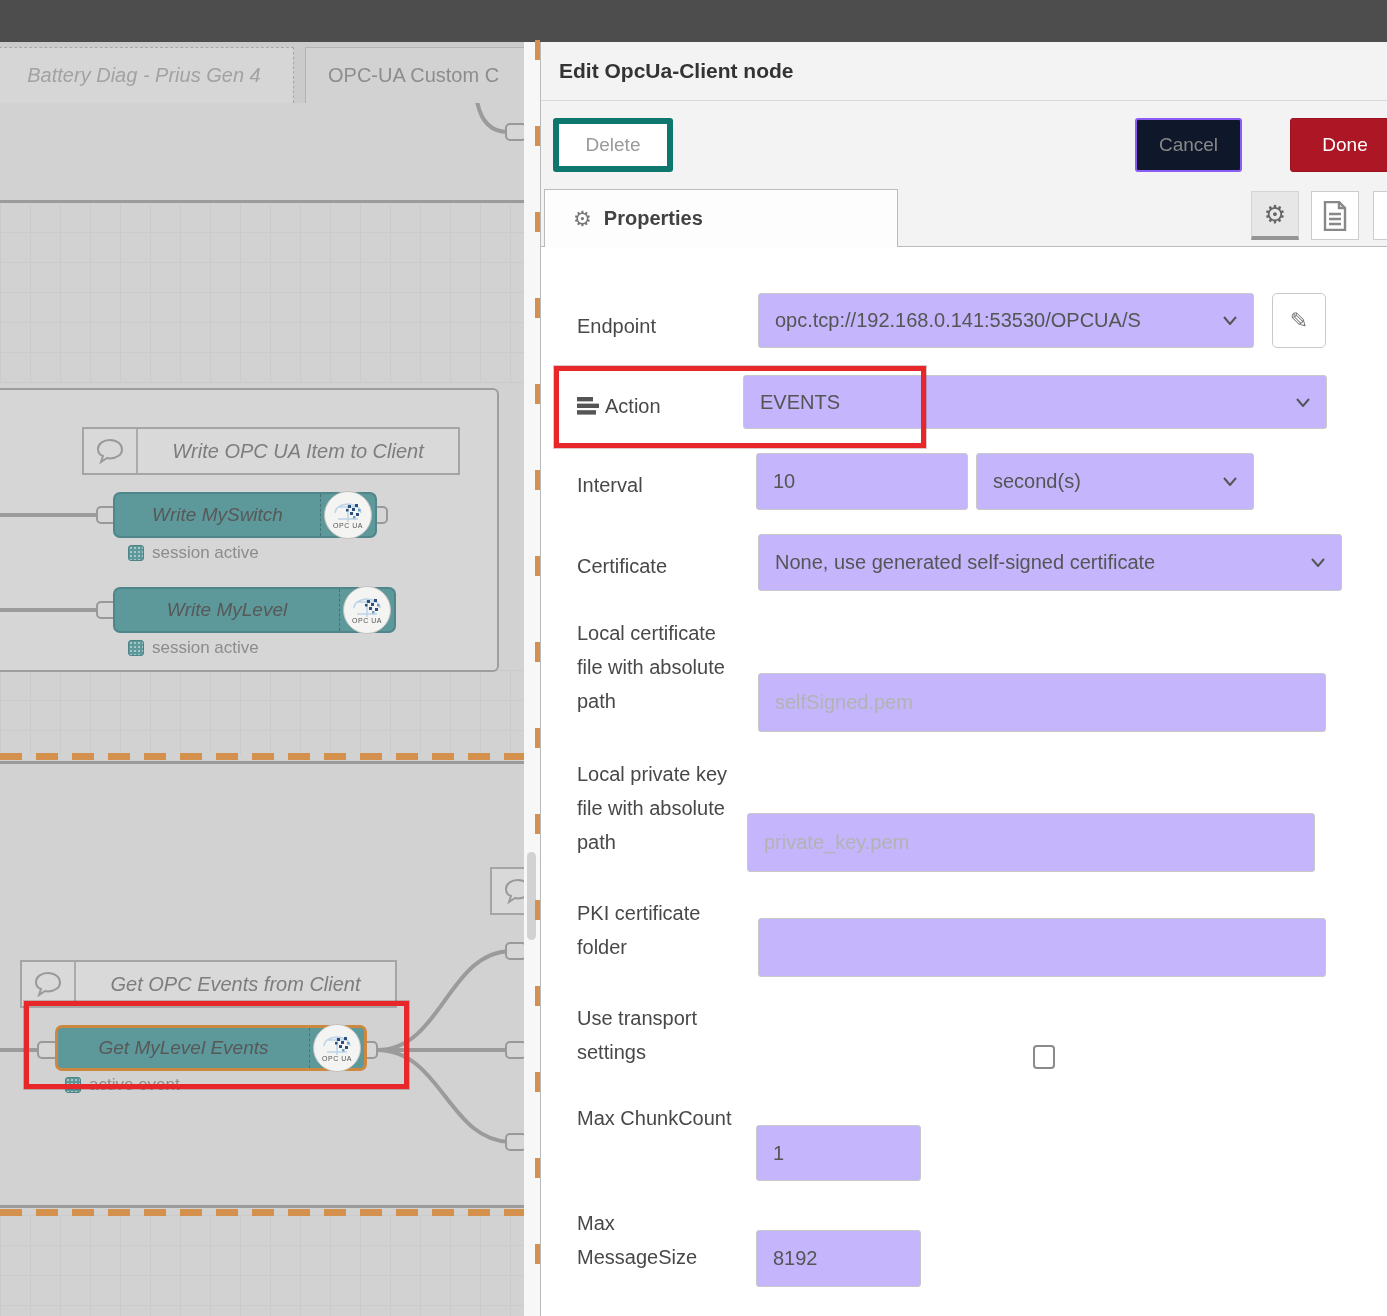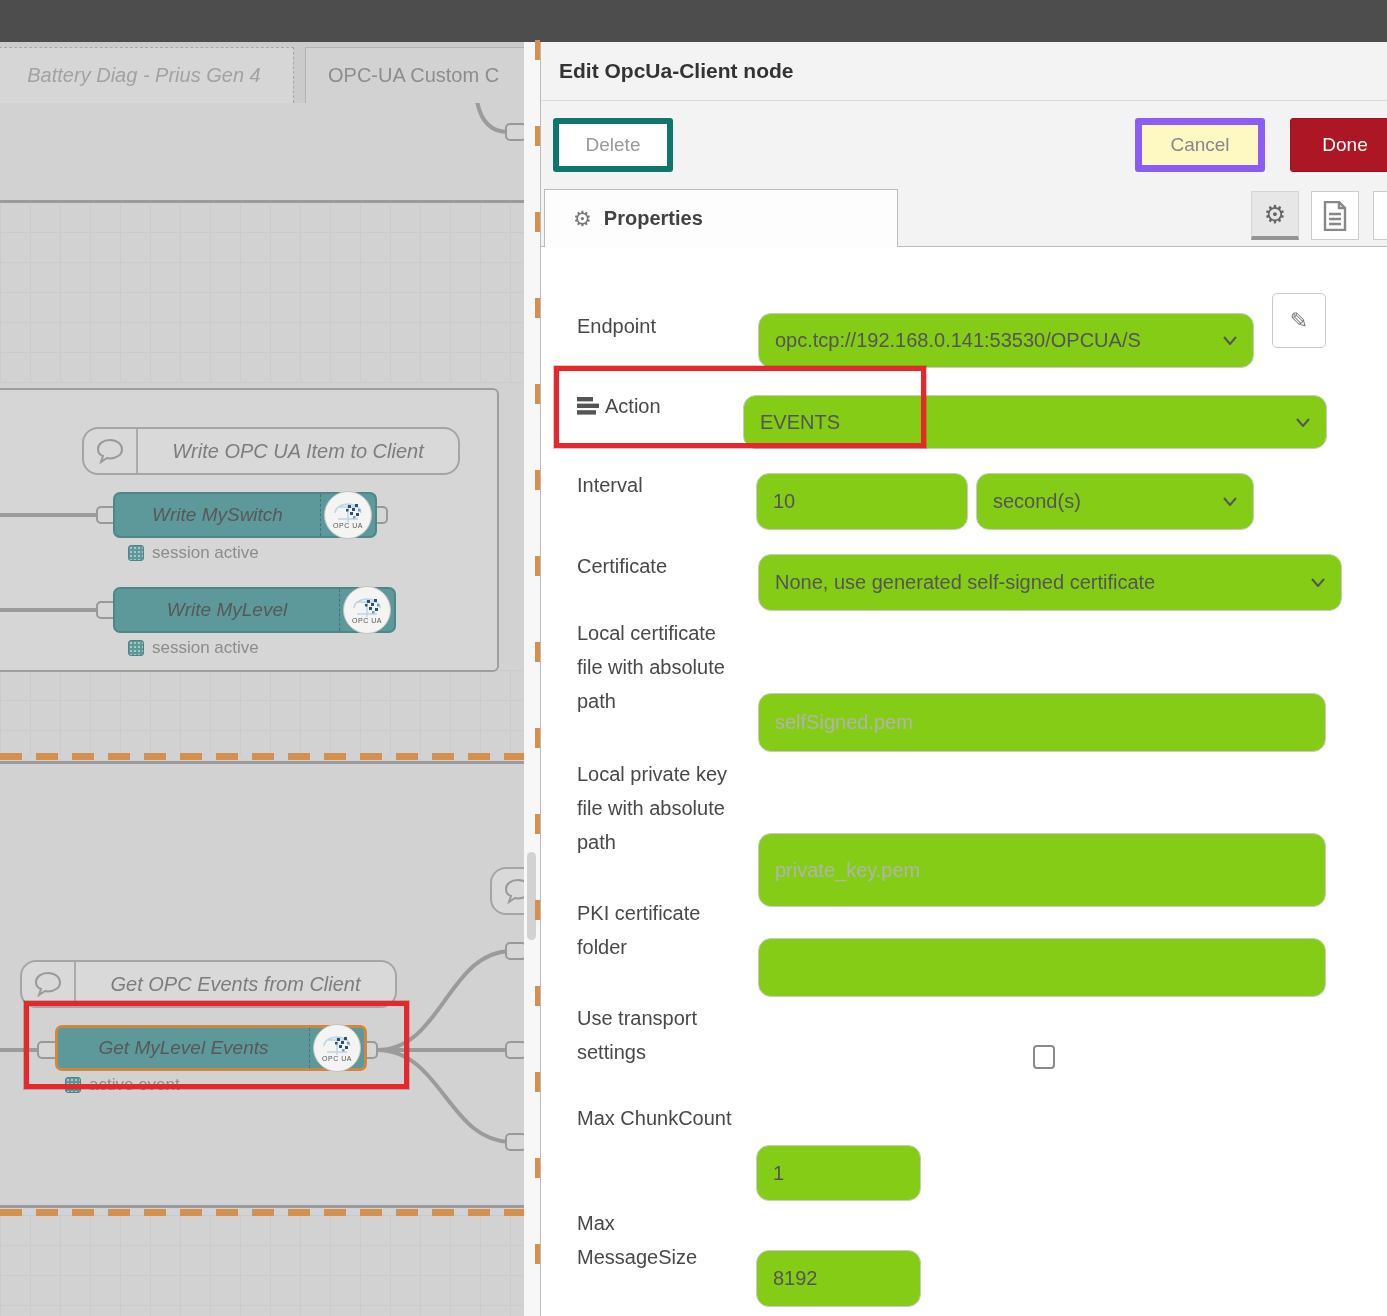--- a/index.html
+++ b/index.html
@@ -20,21 +20,21 @@
   .canvas{position:absolute;left:0;top:61px;width:540px;height:1213px;background:#d2d2d2;}
   .grid{position:absolute;left:0;width:540px;
     background-image:linear-gradient(#c7c7c7 1px, transparent 1px),linear-gradient(90deg,#c7c7c7 1px, transparent 1px);
     background-size:30px 30px;opacity:.55;}
   .hline{position:absolute;left:0;width:540px;height:3px;background:#9b9b9b;}
   .dashline{position:absolute;left:0;width:540px;height:7px;
     background-image:repeating-linear-gradient(90deg,#d4914e 0 22px, transparent 22px 36px);}
   .vdash{position:absolute;left:535px;top:40px;width:5px;height:1234px;z-index:30;
     background-image:repeating-linear-gradient(#d4914e 0 20px, transparent 20px 86px);}
   .group{position:absolute;border:2px solid #9e9e9e;border-radius:6px;background:#d6d6d6;}
-  .comment{position:absolute;height:48px;background:#d9d9d9;border:2px solid #a5a5a5;border-radius:16px;
+  .comment{position:absolute;height:48px;background:#d9d9d9;border:2px solid #a5a5a5;border-radius:0;
     display:flex;align-items:center;box-sizing:border-box;}
   .comment .cicon{width:52px;height:100%;display:flex;align-items:center;justify-content:center;
     border-right:2px solid #ababab;flex:0 0 52px;}
   .comment .ctext{flex:1;text-align:center;font-style:italic;font-size:20px;color:#7d7d7d;white-space:nowrap;overflow:hidden;}
   .node{position:absolute;height:46px;background:#5d989b;border:2px solid #50868a;border-radius:7px;
     display:flex;align-items:center;box-sizing:border-box;}
   .node.selected{border:3px solid #cd873e;}
   .node .nlabel{flex:1;text-align:center;font-style:italic;font-size:19px;color:#585858;white-space:nowrap;overflow:hidden;}
   .node .nbadge{flex:0 0 54px;height:100%;display:flex;align-items:center;justify-content:center;
     border-left:1px dashed rgba(40,70,70,.45);}
@@ -50,34 +50,34 @@
   
   .panel{position:absolute;left:540px;top:42px;width:847px;height:1274px;background:#ffffff;
     border-left:1px solid #bbbbbb;z-index:50;box-sizing:border-box;}
   .panel-header{position:absolute;left:0;top:0;width:847px;height:58px;background:#f3f3f3;border-bottom:1px solid #d9d9d9;
     display:flex;align-items:center;}
   .panel-title{font-size:21px;font-weight:bold;color:#333;padding-left:18px;}
   .panel-toolbar{position:absolute;left:0;top:59px;width:847px;height:84px;background:#f3f3f3;}
   .btn{position:absolute;top:17px;height:54px;border-radius:3px;font-size:19px;display:flex;align-items:center;justify-content:center;
     box-sizing:border-box;cursor:pointer;}
   .btn-delete{left:12px;width:120px;background:#fff;border:6px solid #0f766e;color:#9a9a9a;}
-  .btn-cancel{left:594px;width:130px;background:#fef9c3;border:7px solid #8b5cf6;color:#888888;}
+  .btn-cancel{left:594px;width:107px;background:#0f172a;border:2px solid #8b5cf6;color:#888888;}
   .btn-done{left:749px;width:110px;background:#ad1625;border:1px solid #9a1320;color:#ffffff;}
   .panel-tabbar{position:absolute;left:0;top:143px;width:847px;height:62px;background:#f3f3f3;border-bottom:1px solid #bbbbbb;box-sizing:border-box;}
   .prop-tab{position:absolute;left:3px;top:4px;width:354px;height:58px;background:#fdfdfd;
     border:1px solid #bbbbbb;border-bottom:none;display:flex;align-items:center;gap:12px;padding-left:28px;box-sizing:border-box;}
   .prop-tab .gear{font-size:21px;color:#777;}
   .prop-tab .plabel{font-size:20px;font-weight:bold;color:#424242;}
   .icon-btn{position:absolute;top:6px;width:48px;height:49px;background:#ffffff;border:1px solid #cccccc;
     display:flex;align-items:center;justify-content:center;box-sizing:border-box;cursor:pointer;}
   .icon-btn.active{background:#e7e7e7;border-color:#d5d5d5;border-bottom:4px solid #949494;}
   .icon-btn .gear2{font-size:25px;color:#666;}
   .form{position:absolute;left:0;top:205px;width:847px;height:1069px;background:#ffffff;}
   .flabel{position:absolute;left:36px;width:160px;font-size:20px;color:#484848;line-height:34px;}
-  .fibox{position:absolute;box-sizing:border-box;border:1px solid #c9c9c9;border-radius:13px;background:#84cc16;margin-top:20px;}
+  .fibox{position:absolute;box-sizing:border-box;border:1px solid #c9c9c9;border-radius:3px;background:#c4b5fd;}
   .fselect{display:flex;align-items:center;padding:0 16px;font-size:20px;color:#555;}
   .fselect .sel-text{flex:1;white-space:nowrap;overflow:hidden;}
   .fselect svg{flex:0 0 14px;margin-left:6px;}
   .finput{width:100%;height:100%;border:none;outline:none;background:transparent;border-radius:5px;
     font-family:"Liberation Sans",sans-serif;font-size:20px;color:#555;padding:0 16px;box-sizing:border-box;}
   .finput::placeholder{color:#b3b3b3;opacity:1;}
   .editbtn{position:absolute;box-sizing:border-box;border:1px solid #c9c9c9;border-radius:5px;background:#fff;
     display:flex;align-items:center;justify-content:center;color:#777;font-size:22px;cursor:pointer;}
   .checkbox{position:absolute;width:22px;height:24px;border:2px solid #8a8a8a;border-radius:4px;background:#fff;box-sizing:border-box;cursor:pointer;}
   .action-icon{display:inline-block;margin-right:6px;}
@@ -336,21 +336,21 @@
           <path d="M1 1 L7 8 L13 1" fill="none" stroke="#555" stroke-width="2"></path>
         </svg>
     </div>
 
     <div class="flabel" style="top:369px;width:158px;">Local certificate file with absolute path</div>
     <div class="fibox" style="left:217px;top:426px;width:568px;height:59px;">
       <input class="finput" readonly="" placeholder="selfSigned.pem" style="">
     </div>
 
     <div class="flabel" style="top:510px;width:158px;">Local private key file with absolute path</div>
-    <div class="fibox" style="left:217px;top:566px;width:568px;height:74px;">
+    <div class="fibox" style="left:206px;top:566px;width:568px;height:59px;">
       <input class="finput" readonly="" placeholder="private_key.pem" style="">
     </div>
 
     <div class="flabel" style="top:649px;width:158px;">PKI certificate folder</div>
     <div class="fibox" style="left:217px;top:671px;width:568px;height:59px;">
       <input class="finput" readonly="" style="">
     </div>
 
     <div class="flabel" style="top:754px;width:158px;">Use transport settings</div>
     <div class="checkbox" style="left:492px;top:798px;"></div>

